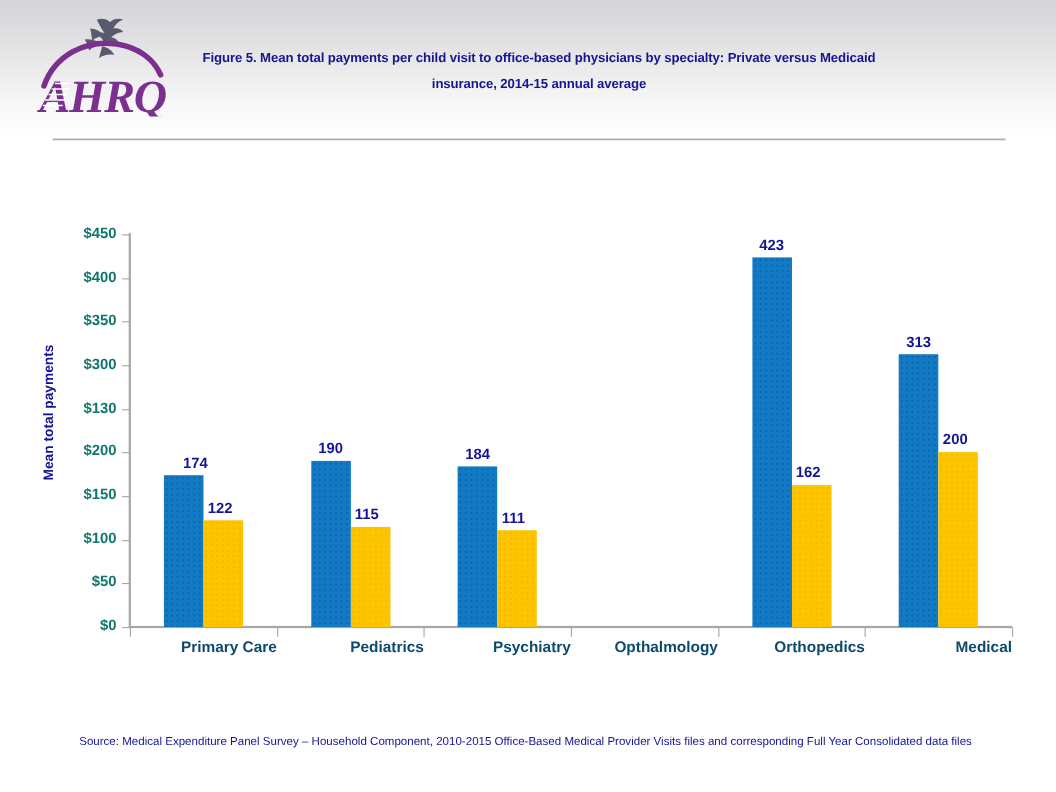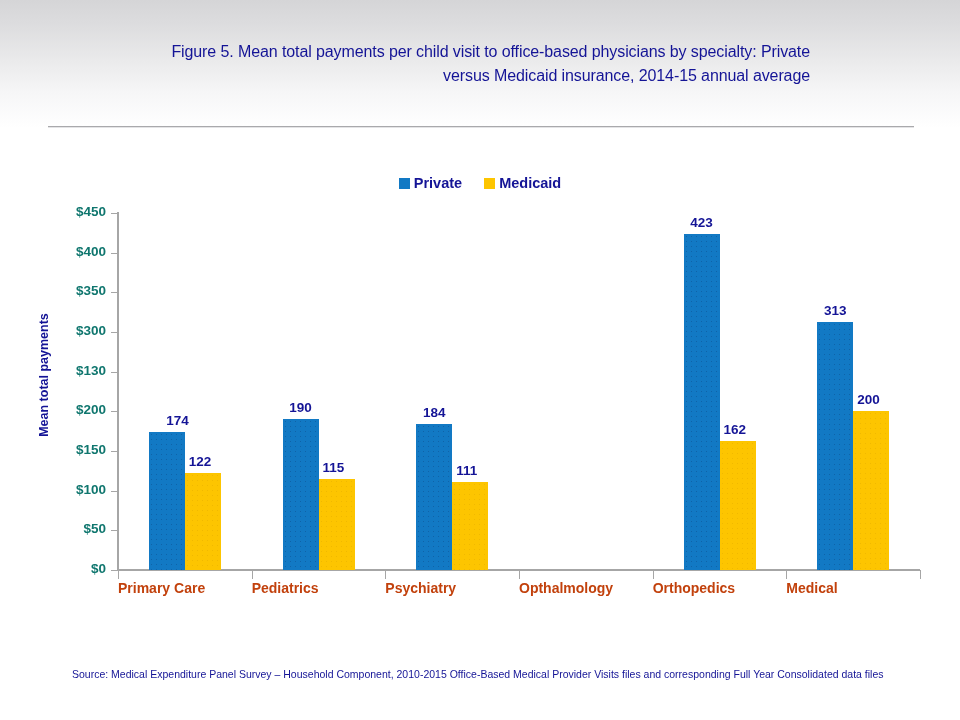--- a/index.html
+++ b/index.html
@@ -14,24 +14,24 @@
   
   #header {
     position:absolute; left:0; top:0; width:960px; height:128px;
     background:linear-gradient(to bottom, #d5d5d7 0%, #dcdcde 18%, #e9e9ea 45%, #f6f6f7 72%, #ffffff 100%);
   }
   #logo { position:absolute; left:30px; top:6px; width:130px; height:100px; }
   #logo svg { display:block; }
 
   #figure-title {
     position:absolute; left:170px; top:40px; width:640px;
-    text-align:right;
+    text-align:center;
     color:#141496;
-    font-size:16px;
-    font-weight:normal;
+    font-size:12px;
+    font-weight:bold;
     line-height:24px;
     letter-spacing:-0.1px;
   }
   #header-rule {
     position:absolute; left:48px; top:126px; width:866px; height:2px;
     background:linear-gradient(to bottom, #a9a9ac 0%, #a9a9ac 50%, #e4e4e6 50%, #e4e4e6 100%);
   }
 
   
   #chart { position:absolute; left:0; top:128px; width:960px; height:530px; }
@@ -98,52 +98,67 @@
   .bar-label {
     position:absolute;
     font-size:13.5px; font-weight:bold; color:#141496;
     white-space:nowrap;
   }
   .bar-label.private { left:-4px; width:44px; text-align:center; }
   .bar-label.medicaid { left:40px; width:40px; text-align:left; }
 
   .cat-label {
     position:absolute; top:452px;
-    font-size:14px; font-weight:bold; color:#c2410c;
-    text-align:left; white-space:nowrap;
+    font-size:14px; font-weight:bold; color:#0c4a6e;
+    text-align:right; white-space:nowrap;
   }
 
   
   #source {
     position:absolute; left:72px; top:668px; width:840px;
     font-size:10.5px; color:#141496; line-height:13.5px;
   }
 </style>
 </head>
 <body>
 
 <div id="header">
 
+  <div id="logo">
+    <svg width="130" height="100" viewBox="0 0 130 100" xmlns="http://www.w3.org/2000/svg">
+
+      <g fill="#5a5a6e">
+        <path d="M58 12 C62 10 67 11 70 14 C73 11 78 10 82 12 C78 13 75 16 73 20 C76 19 80 20 82 23 C78 23 74 25 71 28 C74 28 77 30 78 33 C74 31 69 31 65 33 C63 29 60 26 56 24 C59 23 62 23 65 24 C62 20 60 16 58 12 Z"></path>
+        <path d="M52 20 C57 20 62 23 65 27 C61 27 57 28 54 31 C53 27 53 23 52 20 Z"></path>
+        <path d="M47 30 C53 29 59 31 63 35 C58 35 54 37 51 40 C50 36 49 33 47 30 Z"></path>
+        <path d="M63 36 C68 37 72 40 74 44 C69 43 64 44 60 47 C61 43 62 39 63 36 Z"></path>
+      </g>
+
+      <path d="M10 72 C20 44 48 30 76 34 C96 37 110 48 116 62" fill="none" stroke="#7b2f8e" stroke-width="5" stroke-linecap="round"></path>
+
+      <g fill="#7b2f8e">
+        <text x="6" y="96" font-family="Liberation Serif, serif" font-size="42" font-weight="bold" font-style="italic" letter-spacing="-1">AHRQ</text>
+      </g>
+
+      <g stroke="#ffffff" stroke-width="1.4">
+        <line x1="9" y1="90" x2="27" y2="90"></line>
+        <line x1="11" y1="85" x2="29" y2="85"></line>
+        <line x1="14" y1="80" x2="31" y2="80"></line>
+        <line x1="17" y1="75" x2="33" y2="75"></line>
+        <line x1="20" y1="70" x2="34" y2="70"></line>
+      </g>
+    </svg>
+  </div>
 
   <div id="figure-title">Figure 5. Mean total payments per child visit to office-based physicians by specialty: Private versus Medicaid insurance, 2014-15 annual average</div>
   <div id="header-rule"></div>
 </div>
 
 <div id="chart">
 
-  <div id="legend">
-    <div class="legend-item">
-      <span class="legend-swatch" style="background: rgb(18, 121, 196);"></span>
-      <span>Private</span>
-    </div>
-    <div class="legend-item">
-      <span class="legend-swatch" style="background: rgb(253, 197, 0);"></span>
-      <span>Medicaid</span>
-    </div>
-  </div>
 
   <div id="y-axis-title">Mean total payments</div>
 
   <div id="y-axis-line"></div>
   <div id="x-axis-line"></div>
 
   <div id="ticks">
       <div class="y-tick" style="top: 85px;"></div>
       <div class="y-tick-label" style="top: 85px; left: 44px;">$450</div>
       <div class="y-tick" style="top: 124.667px;"></div>

